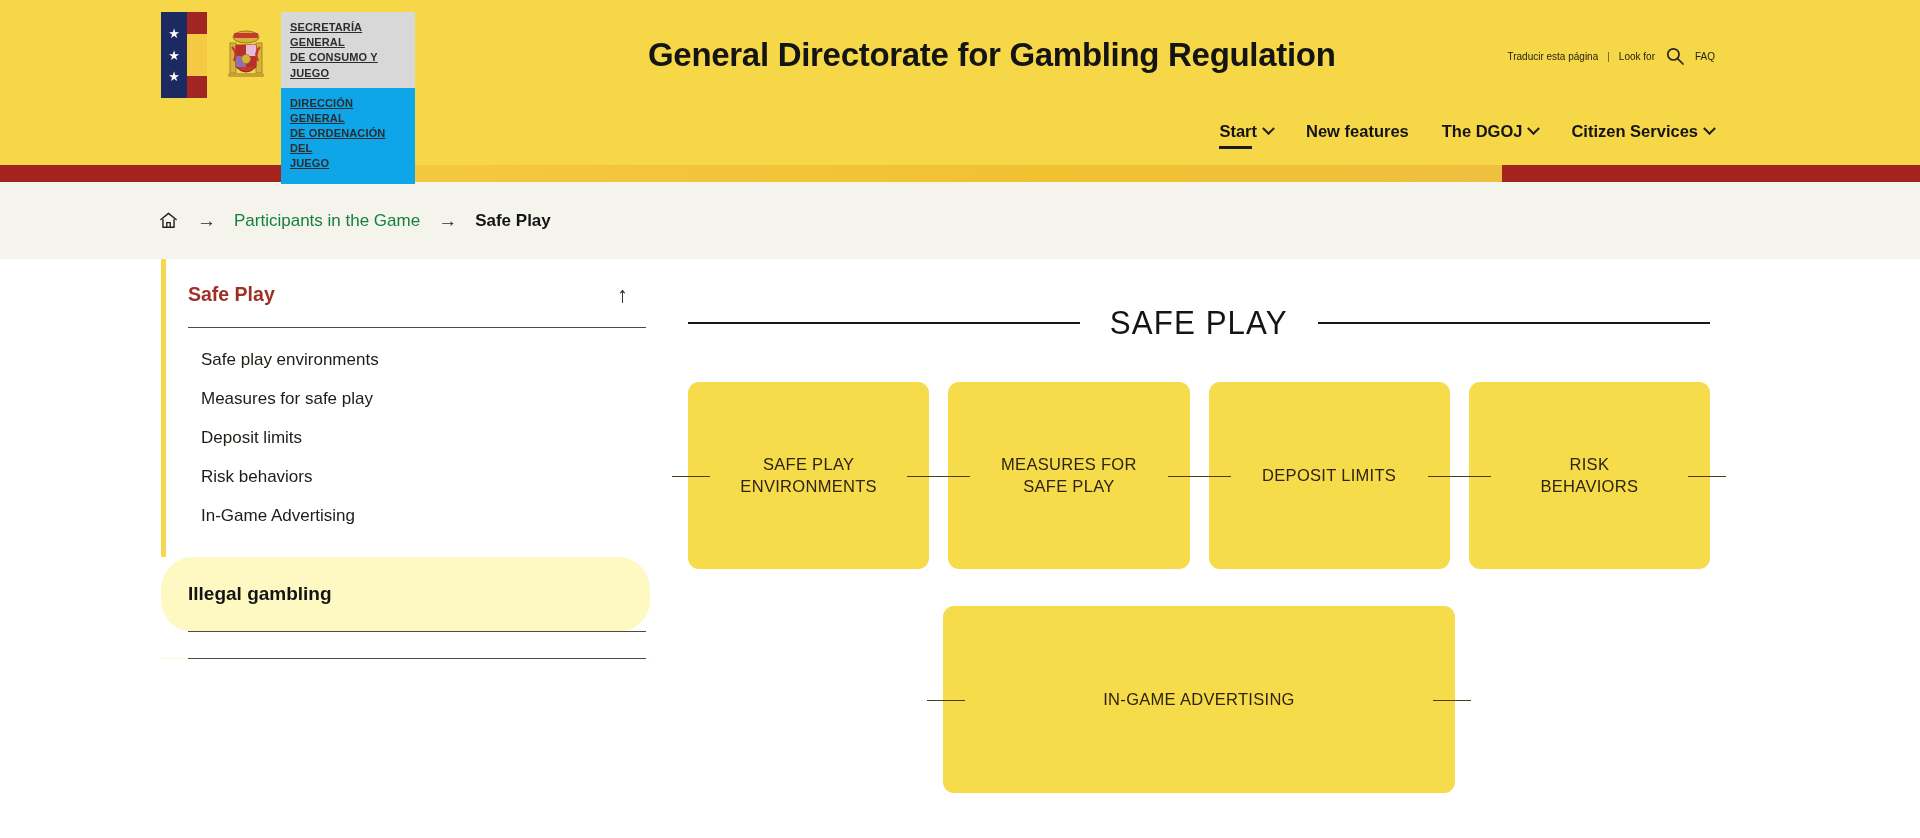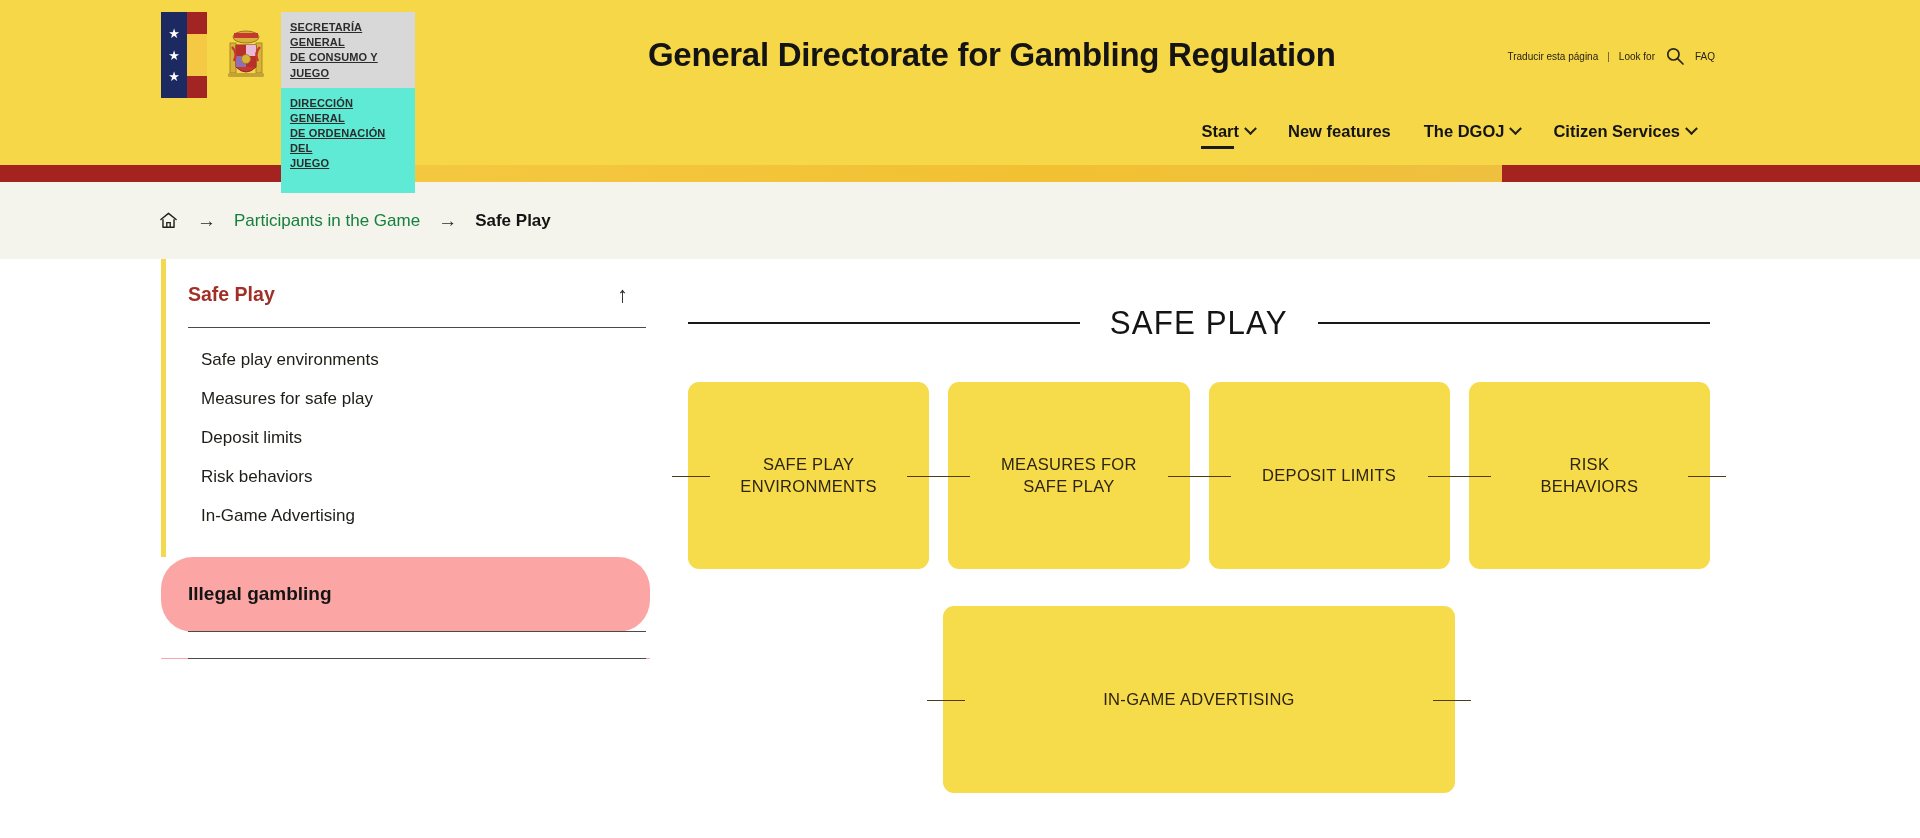--- a/index.html
+++ b/index.html
@@ -65,22 +65,22 @@
   .org-box {
     width: 134px;
     background: #ffffff;
     display: flex; flex-direction: column;
   }
   .org-top {
     background: #d8d8d8;
     padding: 8px 9px 7px 9px;
   }
   .org-bot {
-    background: #5eead4;
-    padding: 8px 9px 21px 9px;
+    background: #0ea5e9;
+    padding: 8px 9px 12px 9px;
     flex: 1;
   }
   .org-line {
     font-size: 11px;
     line-height: 1.38;
     color: #2c2c2c;
     font-weight: 600;
     letter-spacing: .15px;
     text-decoration: underline;
   }
@@ -101,21 +101,21 @@
     display: flex; align-items: center; gap: 9px;
     font-size: 10px;
     color: #272216;
   }
   .util-nav a { color:#272216; text-decoration:none; white-space:nowrap; }
   .util-sep { color: #6c6games; color:#5a5344; }
   .search-ico { display:flex; align-items:center; margin:0 1px; }
 
   .main-nav {
     position: absolute;
-    right: 224px; top: 122px;
+    right: 206px; top: 122px;
     display: flex; align-items: flex-end; gap: 33px;
     font-size: 16.5px;
     font-weight: 700;
     color: #141414;
   }
   .nav-item {
     display: flex; align-items: center; gap: 7px;
     padding-bottom: 8px;
     position: relative;
     white-space: nowrap;
@@ -193,21 +193,21 @@
   }
   .side-links { padding-top: 12px; }
   .side-link {
     display: block;
     font-size: 17px;
     color: #1f1d17;
     text-decoration: none;
     padding: 9.5px 0 9.5px 13px;
   }
   .side-group {
-    background: #fca5a5;
+    background: #fef9c3;
     border-left: 5px solid transparent;
     padding: 0 0 0 22px;
     border-radius: 32px;
   }
   .side-group-inner { width: 458px; }
   .side-group-title {
     font-size: 19px; font-weight: 700; color:#141414;
     display:flex; align-items:center; justify-content:space-between;
     padding: 26px 18px 0 0;
   }

